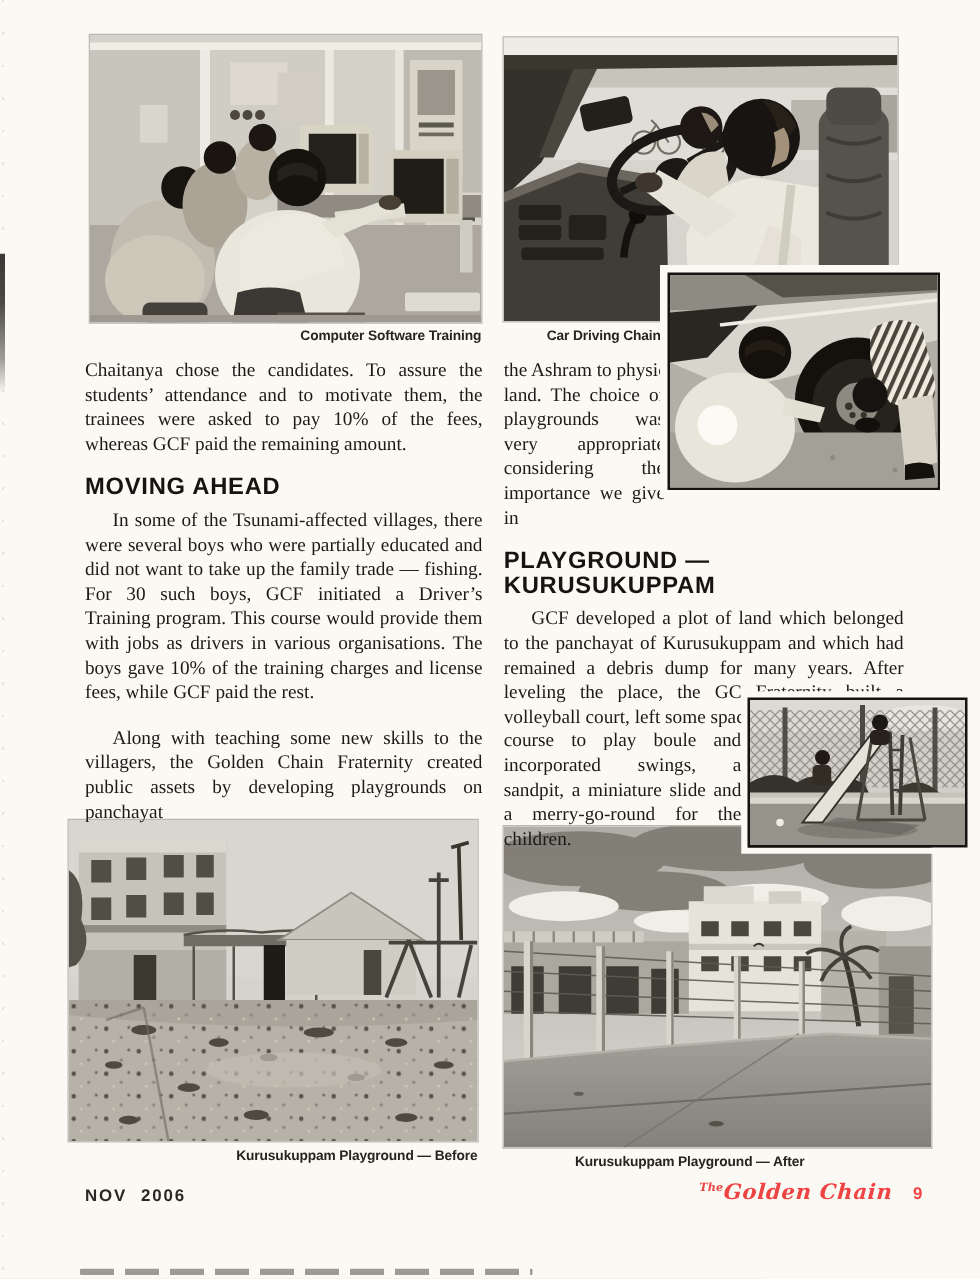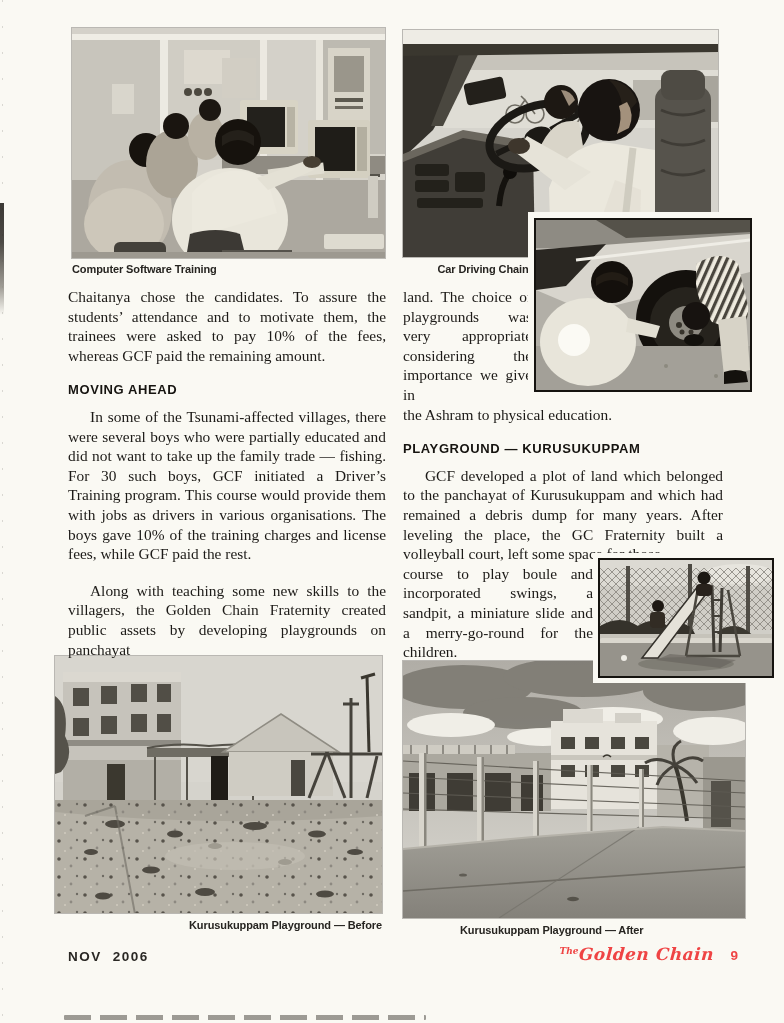--- a/index.html
+++ b/index.html
@@ -23,34 +23,34 @@
   #slide-photo{left:598px;top:558px;width:172px;height:116px;z-index:5;}
   #before-photo{left:55px;top:656px;width:327px;height:257px;}
   #after-photo{left:403px;top:661px;width:342px;height:257px;}
   
   .caption{
     position:absolute;
     font-family:"Liberation Sans", sans-serif;
     font-weight:700;font-size:11px;letter-spacing:-.1px;
     color:#262420;
   }
-  #computer-caption{left:72px;top:263px;width:313px;text-align:left;}
+  #computer-caption{left:72px;top:263px;width:313px;text-align:right;}
   #driving-caption{left:403px;top:263px;width:160px;text-align:center;}
   #before-caption{left:55px;top:919px;width:327px;text-align:right;}
   #after-caption{left:460px;top:924px;width:240px;text-align:left;}
   
   .col{position:absolute;font-size:15.4px;line-height:19.6px;text-align:justify;}
   #left-col{left:68px;top:287px;width:318px;}
   #right-col{left:403px;top:287px;width:320px;}
   .col p{margin:0;}
   .indent{text-indent:22px;}
   .sp{margin-top:17px !important;}
   .heading{
     font-family:"Liberation Sans", sans-serif;
-    font-weight:700;font-size:13px;letter-spacing:.6px;
+    font-weight:700;font-size:19px;letter-spacing:.6px;
     margin:15px 0 7px 0;color:#161410;
     text-align:left;
   }
   #cont-narrow{width:129px;}
   #pg-p2{width:190px;}
   
   .footer-left{
     position:absolute;left:68px;top:949px;
     font-family:"Liberation Sans", sans-serif;
     font-weight:700;font-size:13.5px;letter-spacing:1.5px;color:#2a2824;
@@ -494,22 +494,22 @@
   <figcaption class="caption" id="after-caption">Kurusukuppam Playground — After</figcaption>
 
   <div class="col" id="left-col">
     <p>Chaitanya chose the candidates. To assure the students’ attendance and to motivate them, the trainees were asked to pay 10% of the fees, whereas GCF paid the remaining amount.</p>
     <h3 class="heading">MOVING AHEAD</h3>
     <p class="indent">In some of the Tsunami-affected villages, there were several boys who were partially educated and did not want to take up the family trade — fishing. For 30 such boys, GCF initiated a Driver’s Training program. This course would provide them with jobs as drivers in various organisations. The boys gave 10% of the training charges and license fees, while GCF paid the rest.</p>
     <p class="indent sp">Along with teaching some new skills to the villagers, the Golden Chain Fraternity created public assets by developing playgrounds on panchayat</p>
   </div>
 
   <div class="col" id="right-col">
+    <p>the Ashram to physical education.</p>
     <p id="cont-narrow">land. The choice of playgrounds was very appropriate considering the importance we give in</p>
-    <p>the Ashram to physical education.</p>
     <h3 class="heading">PLAYGROUND — KURUSUKUPPAM</h3>
     <p class="indent">GCF developed a plot of land which belonged to the panchayat of Kurusukuppam and which had remained a debris dump for many years. After leveling the place, the GC Fraternity built a volleyball court, left some space for those</p>
     <p id="pg-p2">course to play boule and incorporated swings, a sandpit, a miniature slide and a merry-go-round for the children.</p>
   </div>
 
   <div class="footer-left">
     <span class="month">NOV</span><span>2006</span>
   </div>
   <div class="footer-right">
     <span class="mag-the">The</span>

